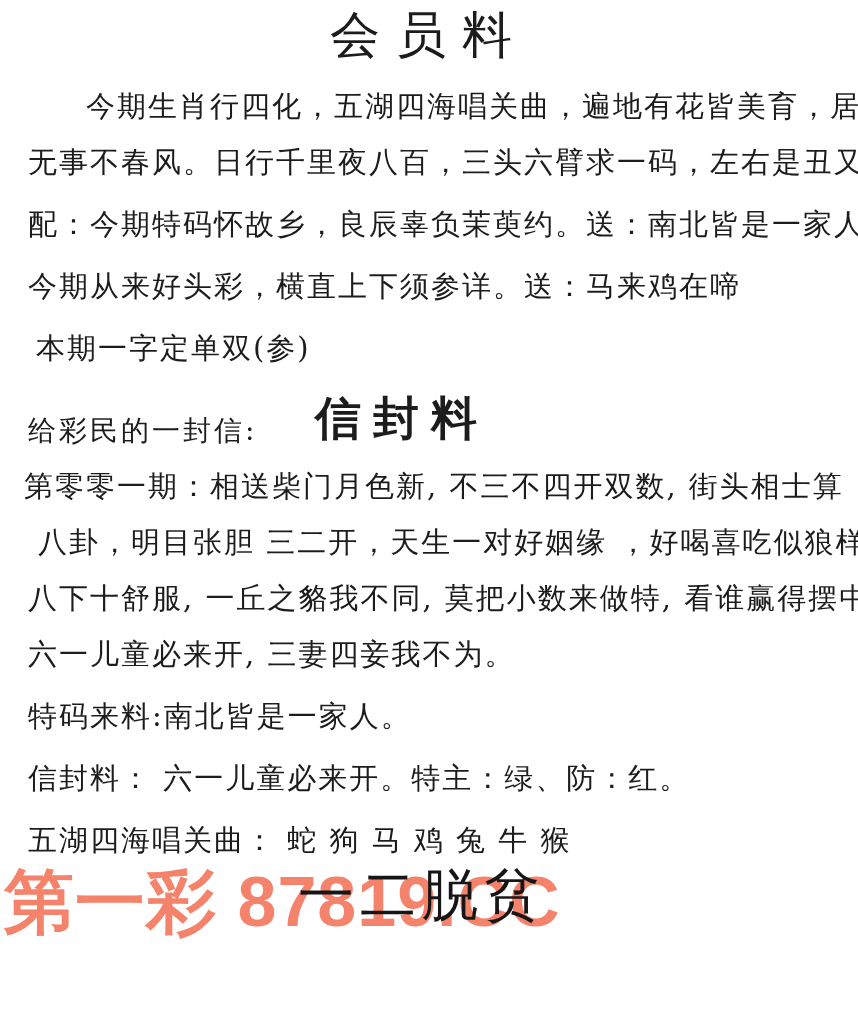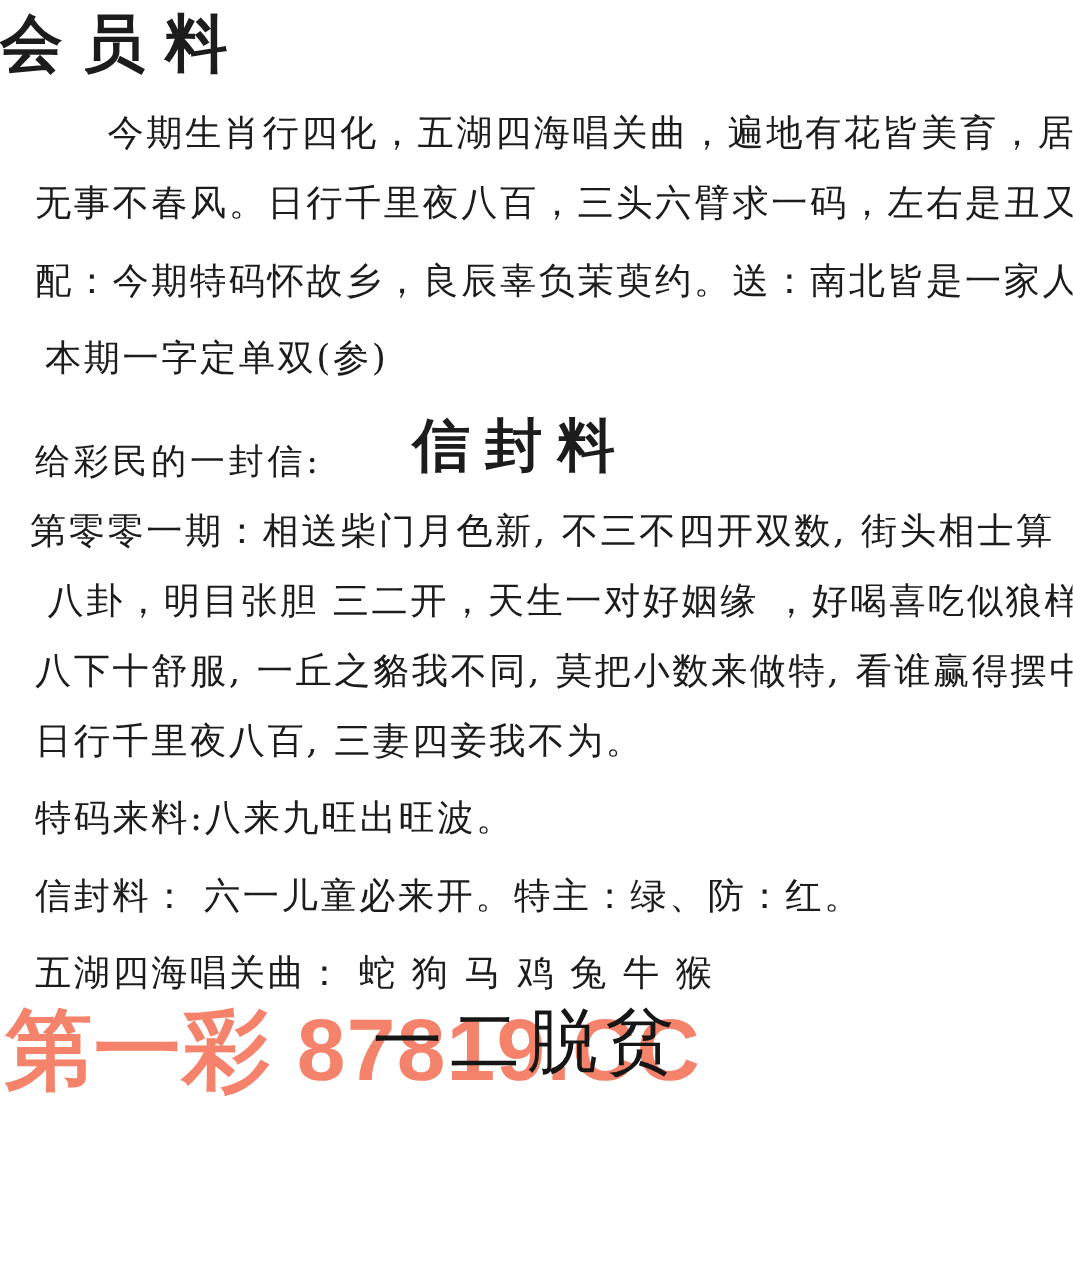--- a/index.html
+++ b/index.html
@@ -9,22 +9,23 @@
     font-family:"DejaVu Serif","Liberation Serif",serif;
     color:#1c1c1c;
     overflow:hidden;
     position:relative;
   }
   .page{
     width:858px;height:1024px;
     position:relative;
   }
   .doc-title{
+    text-align:center;
     font-size:50px;
-    font-weight:bold;
+    font-weight:normal;
     letter-spacing:16px;
     margin:6px 0 14px 0;
     line-height:58px;
   }
   .text-line{
     font-size:29px;
     line-height:56px;
     height:56px;
     white-space:nowrap;
     letter-spacing:2px;
@@ -44,21 +45,21 @@
   .env-intro{
     position:absolute;
     left:28px;
     bottom:2px;
     font-size:28px;
     letter-spacing:3px;
     text-align:right;
   }
   .env-title{
     position:absolute;
-    left:330px;
+    left:315px;
     top:0;
     font-size:46px;
     font-weight:bold;
     letter-spacing:12px;
     line-height:60px;
   }
   .footer{
     position:relative;
     height:110px;
     margin-top:-12px;
@@ -89,34 +90,35 @@
 <body>
 
 <div class="page">
 
   <div class="doc-title">会员料</div>
 
   <div>
     <div class="text-line indent-2">今期生肖行四化，五湖四海唱关曲，遍地有花皆美育，居心</div>
     <div class="text-line">无事不春风。日行千里夜八百，三头六臂求一码，左右是丑又是</div>
     <div class="text-line gap-before">配：今期特码怀故乡，良辰辜负茉萸约。送：南北皆是一家人。</div>
+    <div class="text-line gap-before">今期从来好头彩，横直上下须参详。送：马来鸡在啼</div>
     <div class="text-line indent-1 gap-before">本期一字定单双(参)</div>
   </div>
 
   <div class="env-header">
     <span class="env-intro">给彩民的一封信:</span>
     <span class="env-title">信封料</span>
   </div>
 
   <div>
     <div class="text-line indent-small">第零零一期：相送柴门月色新, 不三不四开双数, 街头相士算</div>
     <div class="text-line" style="padding-left:38px;">八卦，明目张胆 三二开，天生一对好姻缘 ，好喝喜吃似狼样，七上</div>
     <div class="text-line">八下十舒服, 一丘之貉我不同, 莫把小数来做特, 看谁赢得摆中主,</div>
-    <div class="text-line">日行千里夜八百, 三妻四妾我不为。</div>
-    <div class="text-line gap-before">特码来料:八来九旺出旺波。</div>
+    <div class="text-line">六一儿童必来开, 三妻四妾我不为。</div>
+    <div class="text-line gap-before">特码来料:南北皆是一家人。</div>
     <div class="text-line gap-before">信封料： 六一儿童必来开。特主：绿、防：红。</div>
     <div class="text-line gap-before">五湖四海唱关曲： 蛇  狗  马  鸡  兔  牛  猴</div>
   </div>
 
   <div class="footer">
     <span class="watermark" style="color: rgb(245, 130, 106);">第一彩 87819.CC</span>
     <span class="footer-overlay">一二脱贫</span>
   </div>
 
 </div>

